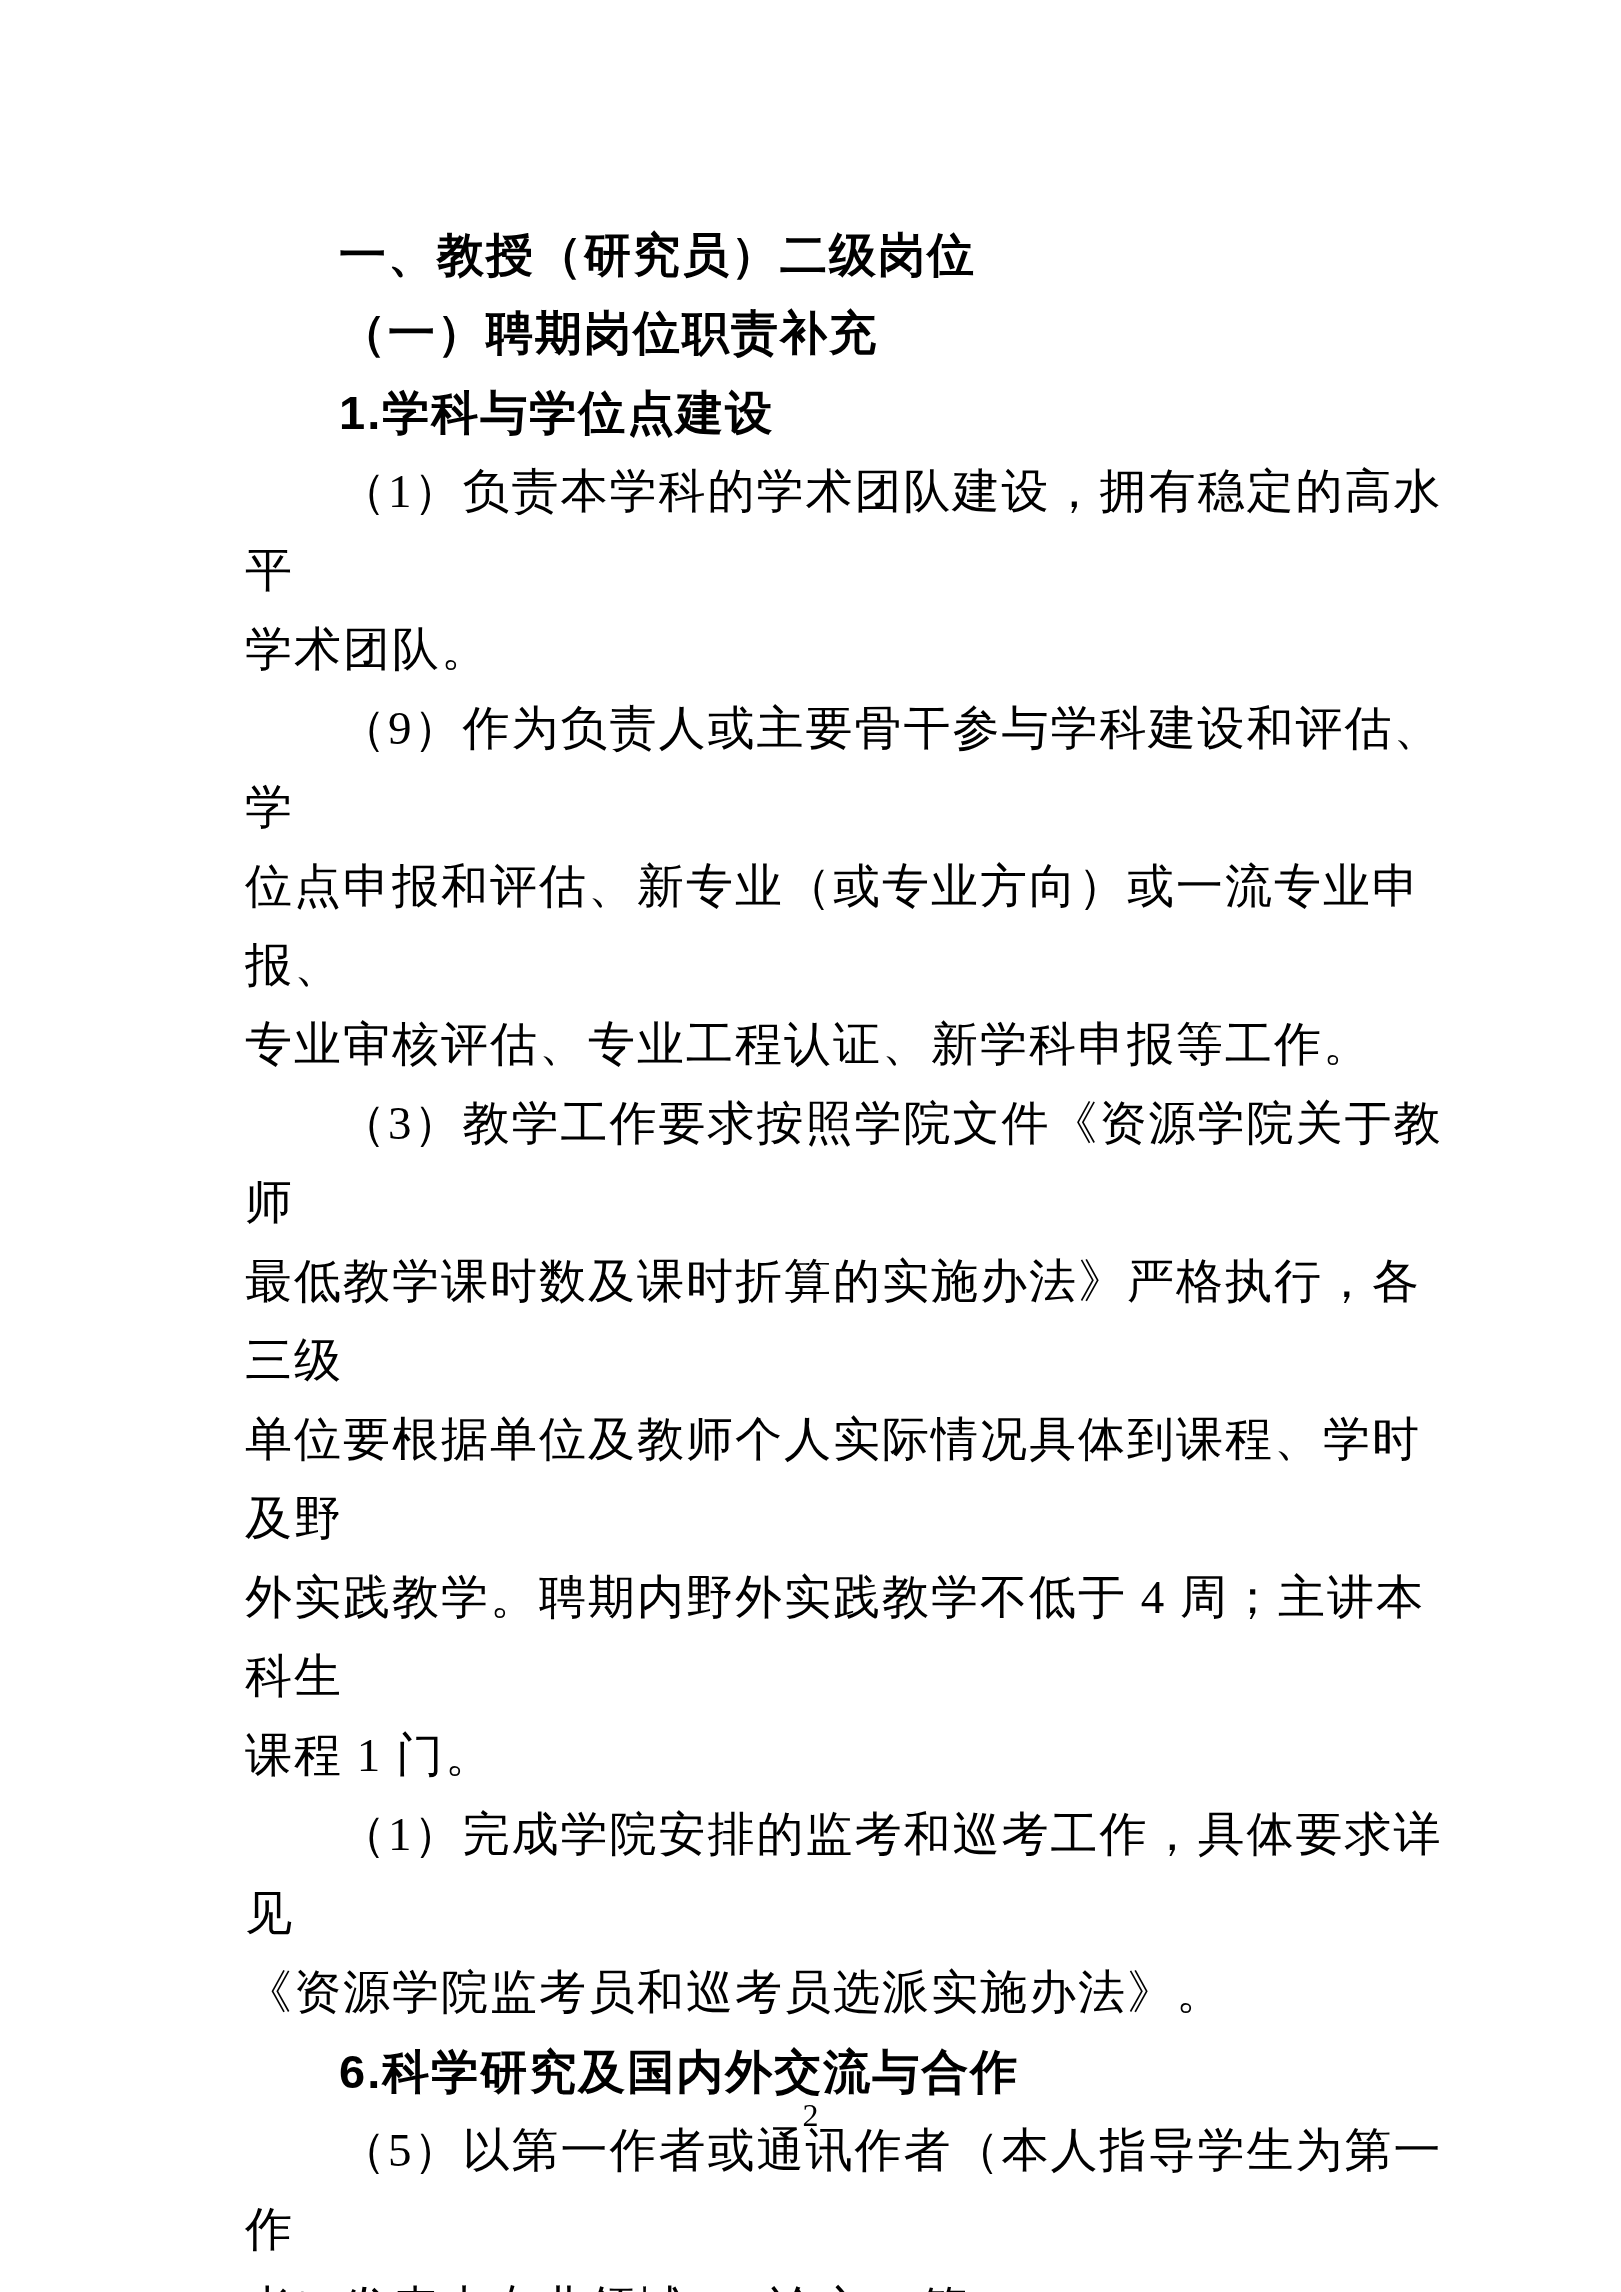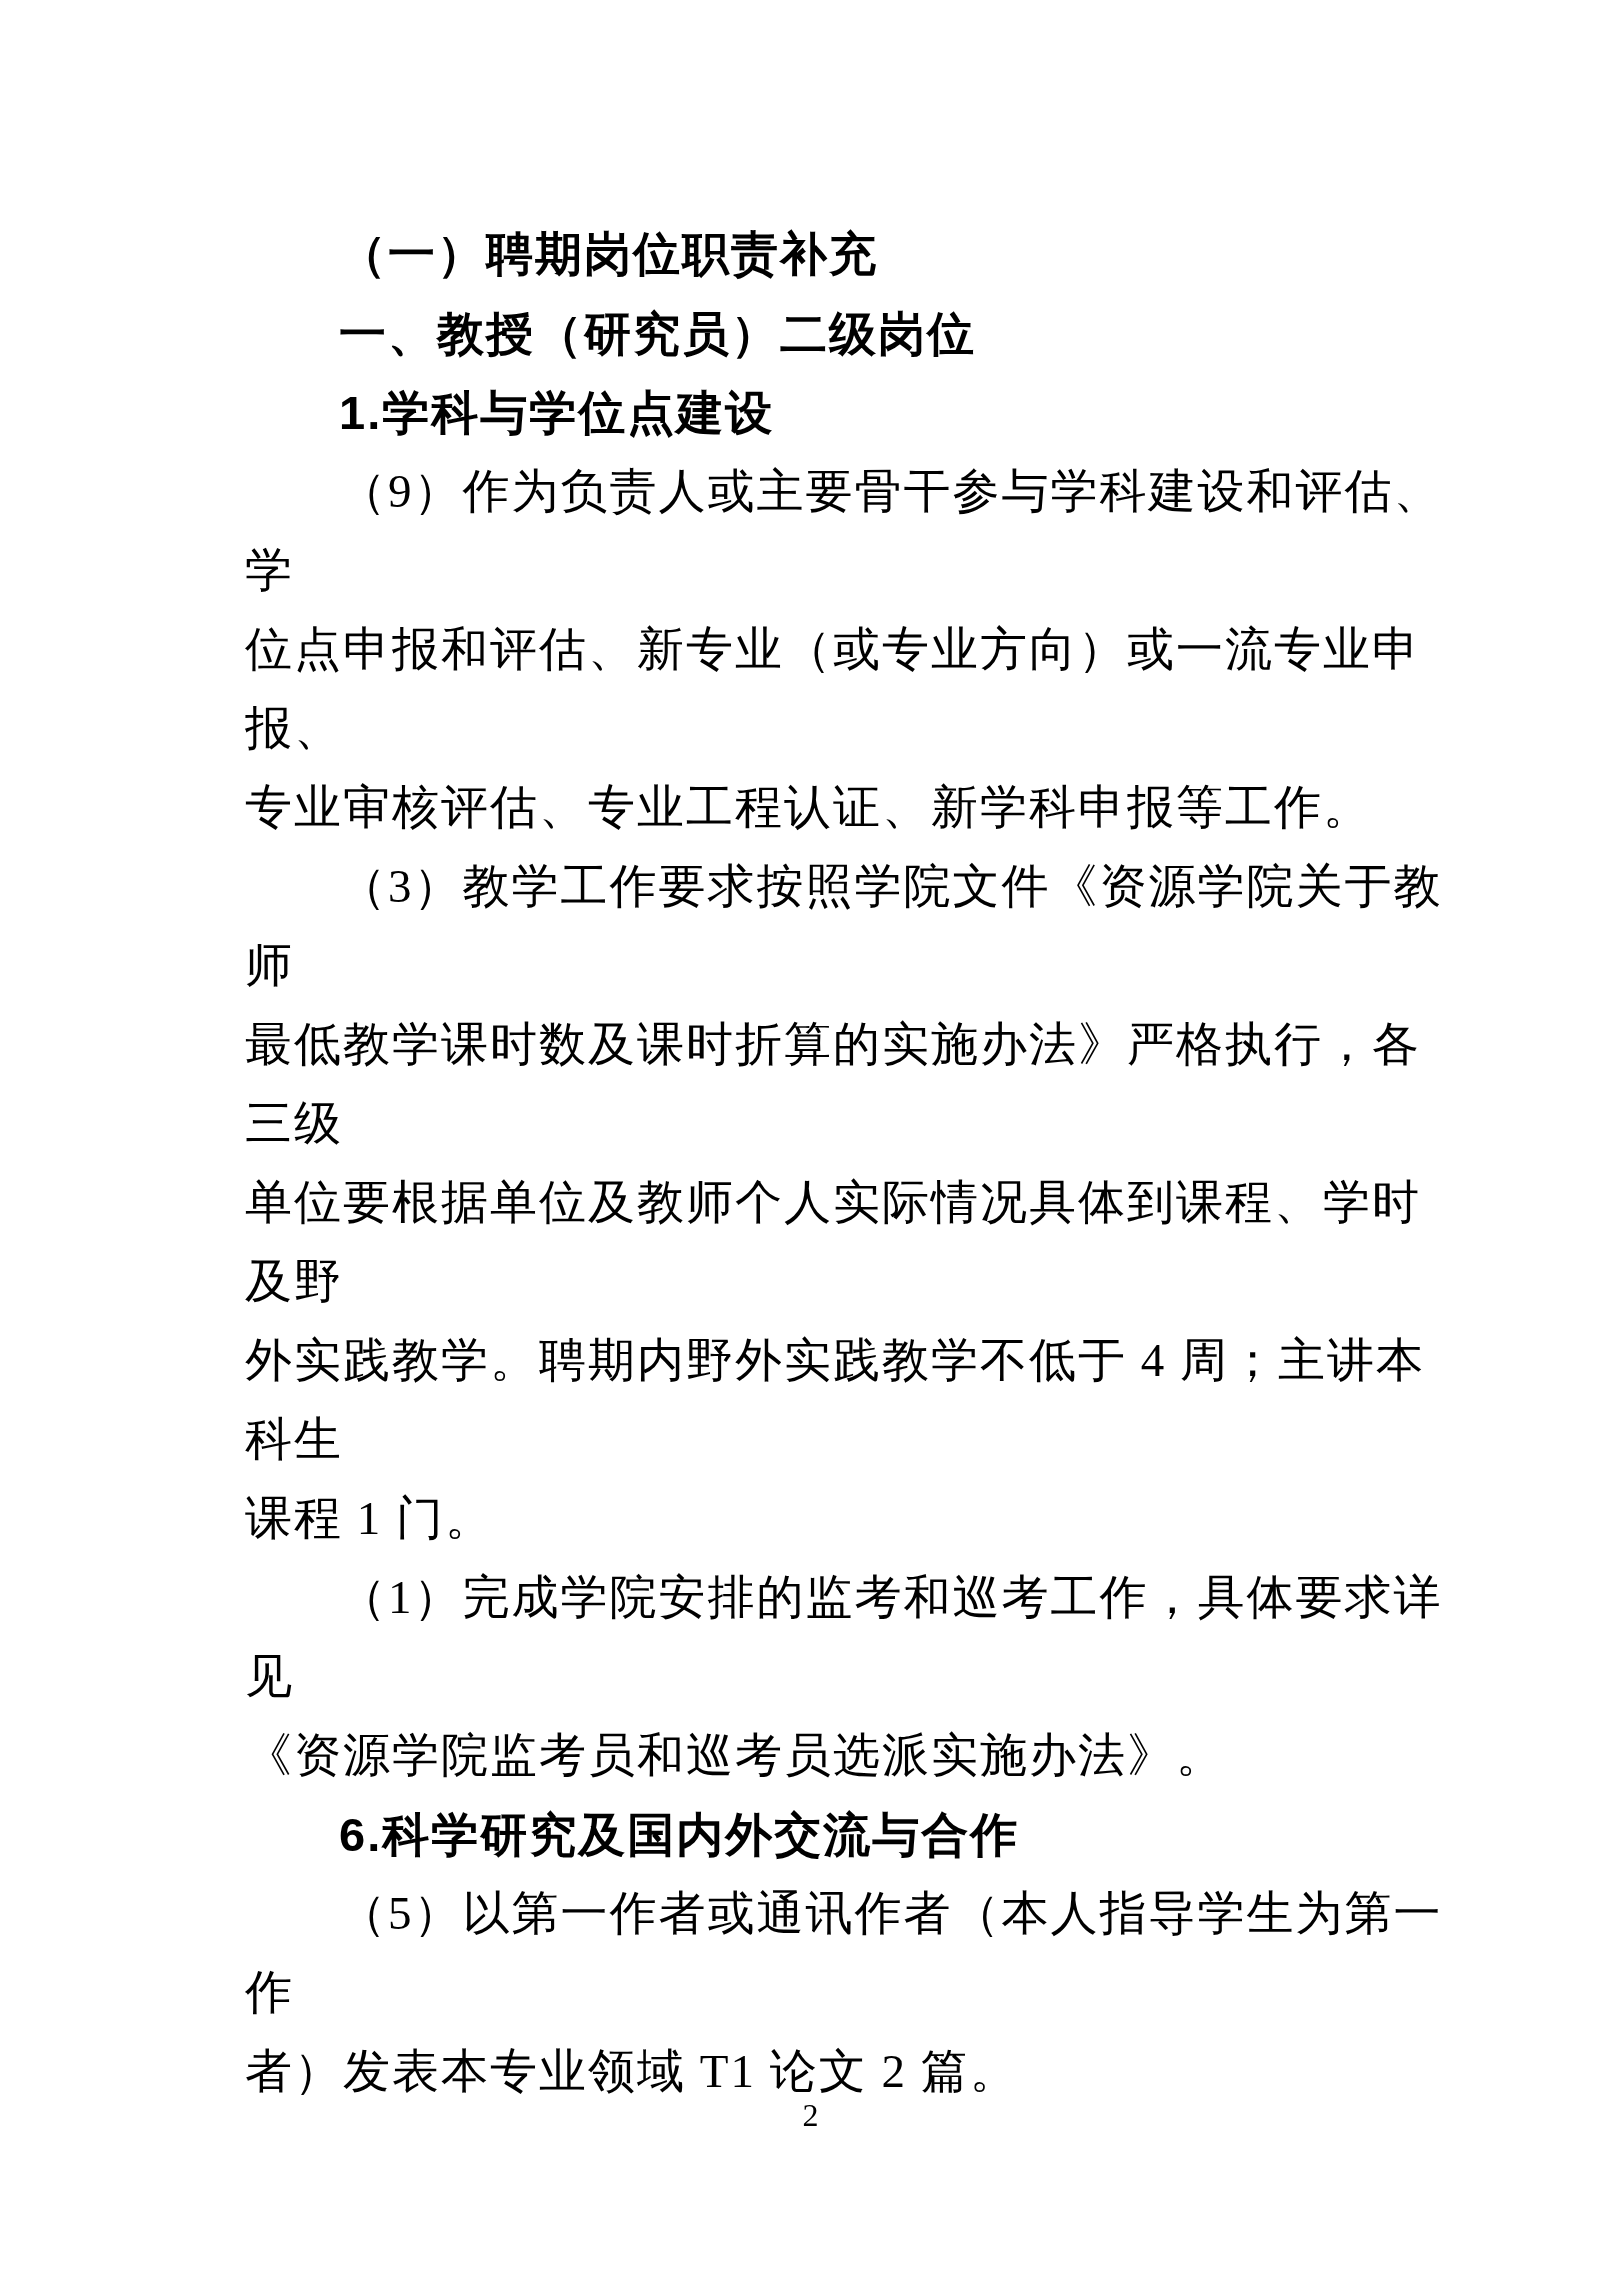--- a/index.html
+++ b/index.html
@@ -60,23 +60,25 @@
     font-family: "Liberation Serif", serif;
     color: #000000;
   }
 </style>
 </head>
 <body>
 
 <div class="page">
 
   <div class="doc">
+    <p class="blk h1">一、教授（研究员）二级岗位</p>
     <p class="blk h2">（一）聘期岗位职责补充</p>
-    <p class="blk h1">一、教授（研究员）二级岗位</p>
     <p class="blk h3">1.学科与学位点建设</p>
+    <p class="blk body-p">（1）负责本学科的学术团队建设，拥有稳定的高水平
+学术团队。</p>
     <p class="blk body-p">（9）作为负责人或主要骨干参与学科建设和评估、学
 位点申报和评估、新专业（或专业方向）或一流专业申报、
 专业审核评估、专业工程认证、新学科申报等工作。</p>
     <p class="blk body-p">（3）教学工作要求按照学院文件《资源学院关于教师
 最低教学课时数及课时折算的实施办法》严格执行，各三级
 单位要根据单位及教师个人实际情况具体到课程、学时及野
 外实践教学。聘期内野外实践教学不低于 4 周；主讲本科生
 课程 1 门。</p>
     <p class="blk body-p">（1）完成学院安排的监考和巡考工作，具体要求详见
 《资源学院监考员和巡考员选派实施办法》。</p>

